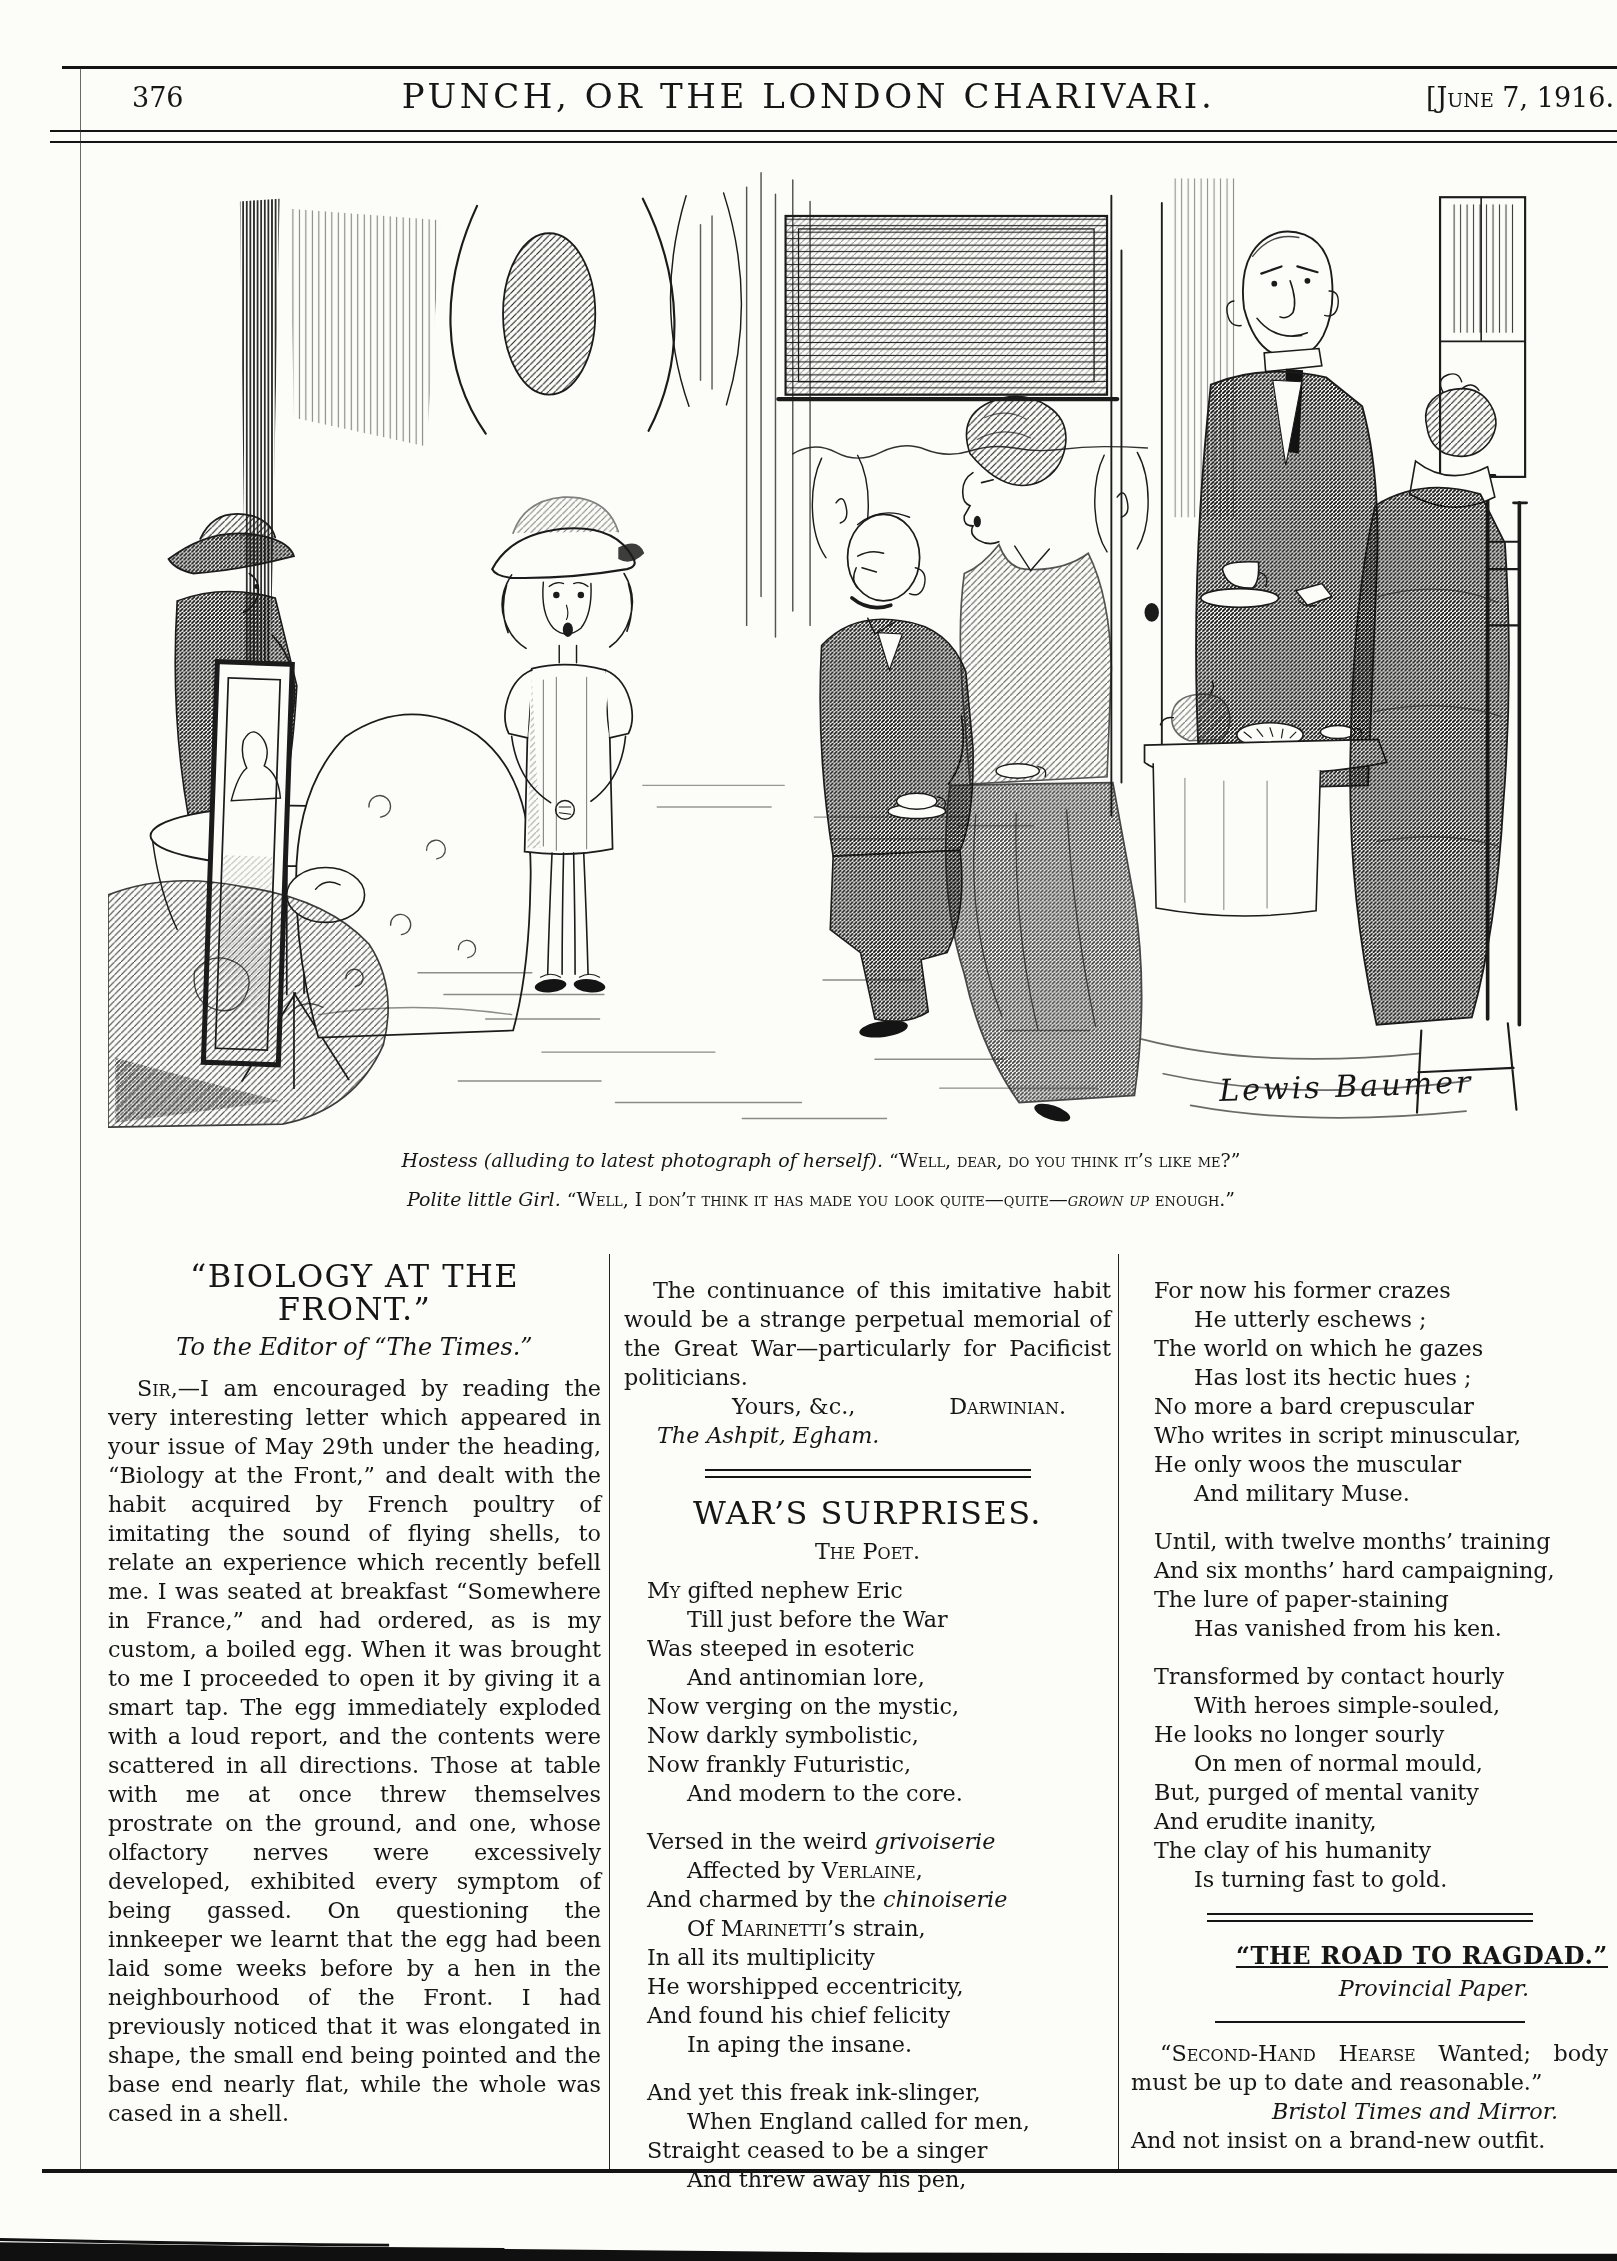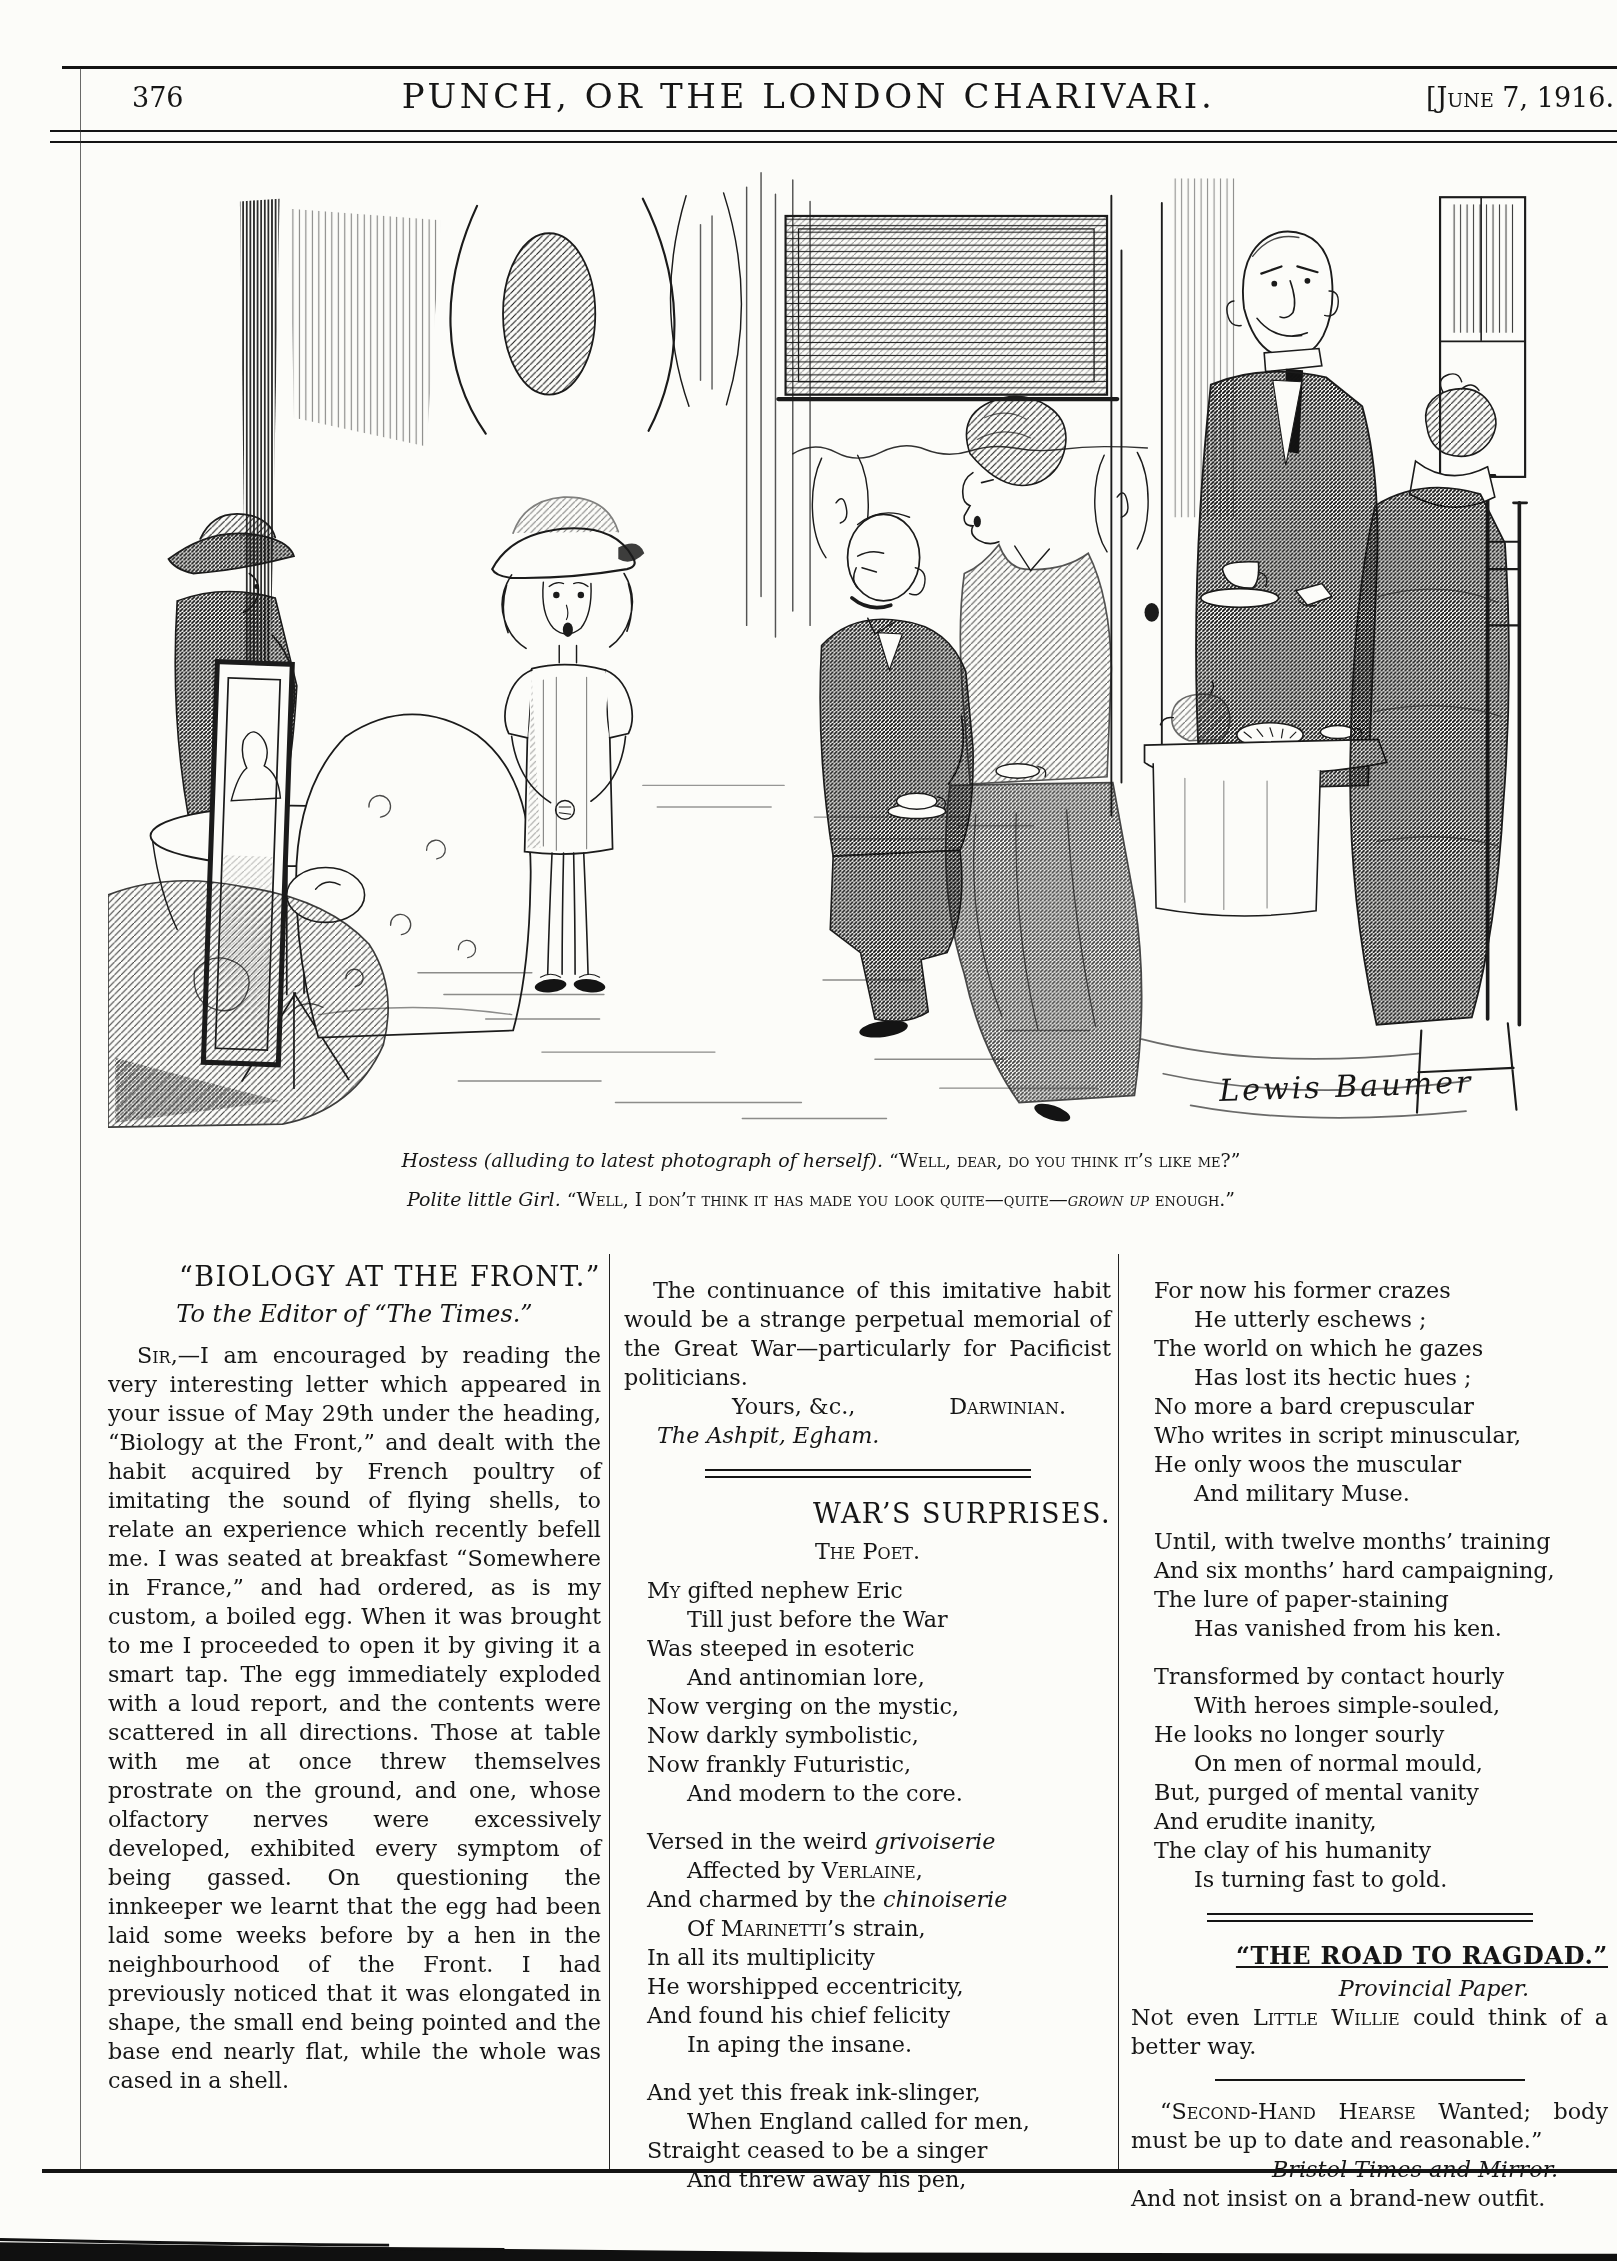--- a/index.html
+++ b/index.html
@@ -20,21 +20,21 @@
   .cartoon svg{display:block;width:100%;height:100%;}
   text.sig{font-family:"DejaVu Serif",serif;font-style:italic;font-size:42px;fill:#161616;letter-spacing:4px;}
   .caption{position:absolute;left:187px;width:1268px;top:1141px;text-align:center;font-size:19px;line-height:39px;}
   .col{position:absolute;top:1257px;font-size:22.3px;line-height:29px;text-align:justify;}
   #col1{left:108px;width:493px;}
   #col2{left:624px;width:487px;padding-top:19px;}
   #col3{left:1131px;width:477px;padding-top:19px;}
   .col-divider{position:absolute;top:1254px;height:915px;width:1.4px;background:#232323;}
   #divider-a{left:609px;}
   #divider-b{left:1118px;}
-  .art-heading{text-align:right;font-size:27px;line-height:33px;letter-spacing:1.4px;margin:2.9px 0 7.2px;}
+  .art-heading{text-align:center;font-size:32px;line-height:33px;letter-spacing:1.4px;margin:2.9px 0 7.2px;}
   .art-sub{text-align:center;font-style:italic;font-size:24px;margin:0 0 11.5px;}
   .poem-sub{text-align:center;font-size:22.3px;margin:1.4px 0 10px;}
   .para{text-indent:29px;margin:0;}
   .para.noindent{text-indent:0;}
   .closing-line{display:flex;justify-content:space-between;padding:0 45px 0 108px;text-align:right;}
   .address{font-style:italic;padding-left:33px;text-align:left;}
   .divider-double{width:326px;margin:19px auto 19px;border-top:2.2px solid #141414;border-bottom:2.2px solid #141414;height:5px;}
   .divider-single{width:310px;margin:17.3px auto 16px;border-top:2.2px solid #141414;}
   .stanza{margin:0 0 19px 23px;text-align:left;}
   .pline{line-height:29px;white-space:nowrap;}
@@ -342,21 +342,20 @@
         <div class="pline"><span>He looks no longer sourly</span></div>
         <div class="pline ind"><span>On men of normal mould,</span></div>
         <div class="pline"><span>But, purged of mental vanity</span></div>
         <div class="pline"><span>And erudite inanity,</span></div>
         <div class="pline"><span>The clay of his humanity</span></div>
         <div class="pline ind"><span>Is turning fast to gold.</span></div>
       </div>
     <div class="divider-double"></div>
     <div class="ragdad-heading">“THE ROAD TO RAGDAD.”</div>
     <div class="source">Provincial Paper.</div>
-    <p class="para noindent"><span>Not even </span><span class="sc">Little Willie</span><span> could think of a better way.</span></p>
     <div class="divider-single"></div>
     <p class="para"><span>“</span><span class="sc">Second-Hand Hearse</span><span> Wanted; body must be up to date and reasonable.”</span></p>
     <div class="source near">Bristol Times and Mirror.</div>
     <p class="para noindent"><span>And not insist on a brand-new outfit.</span></p>
   </div>
 
   <div class="hrule" id="rule-bottom"></div>
 
   <svg class="bottom-smudge" viewBox="0 0 2244 32" preserveAspectRatio="none">
     <polygon points="0,6 560,14 1200,20 2244,22 2244,32 0,32" fill="#101010"></polygon>

